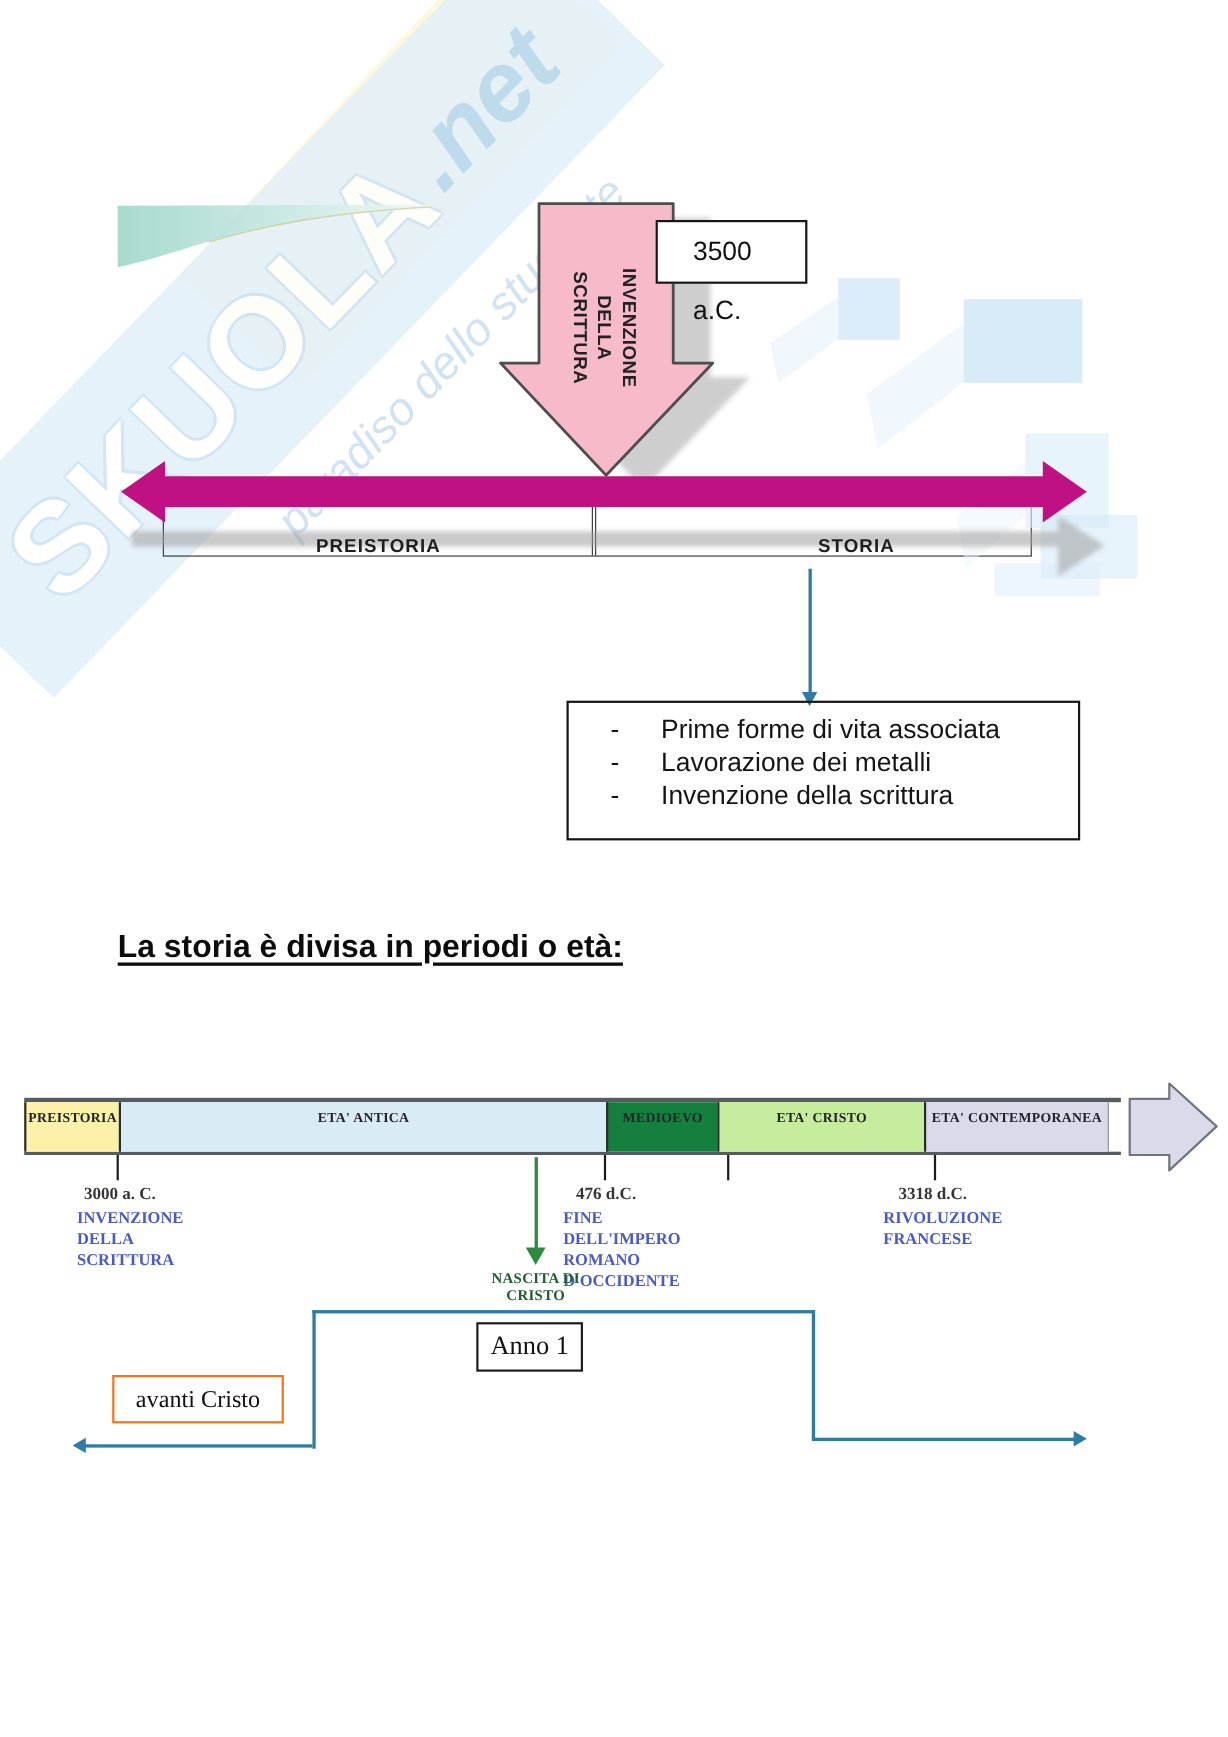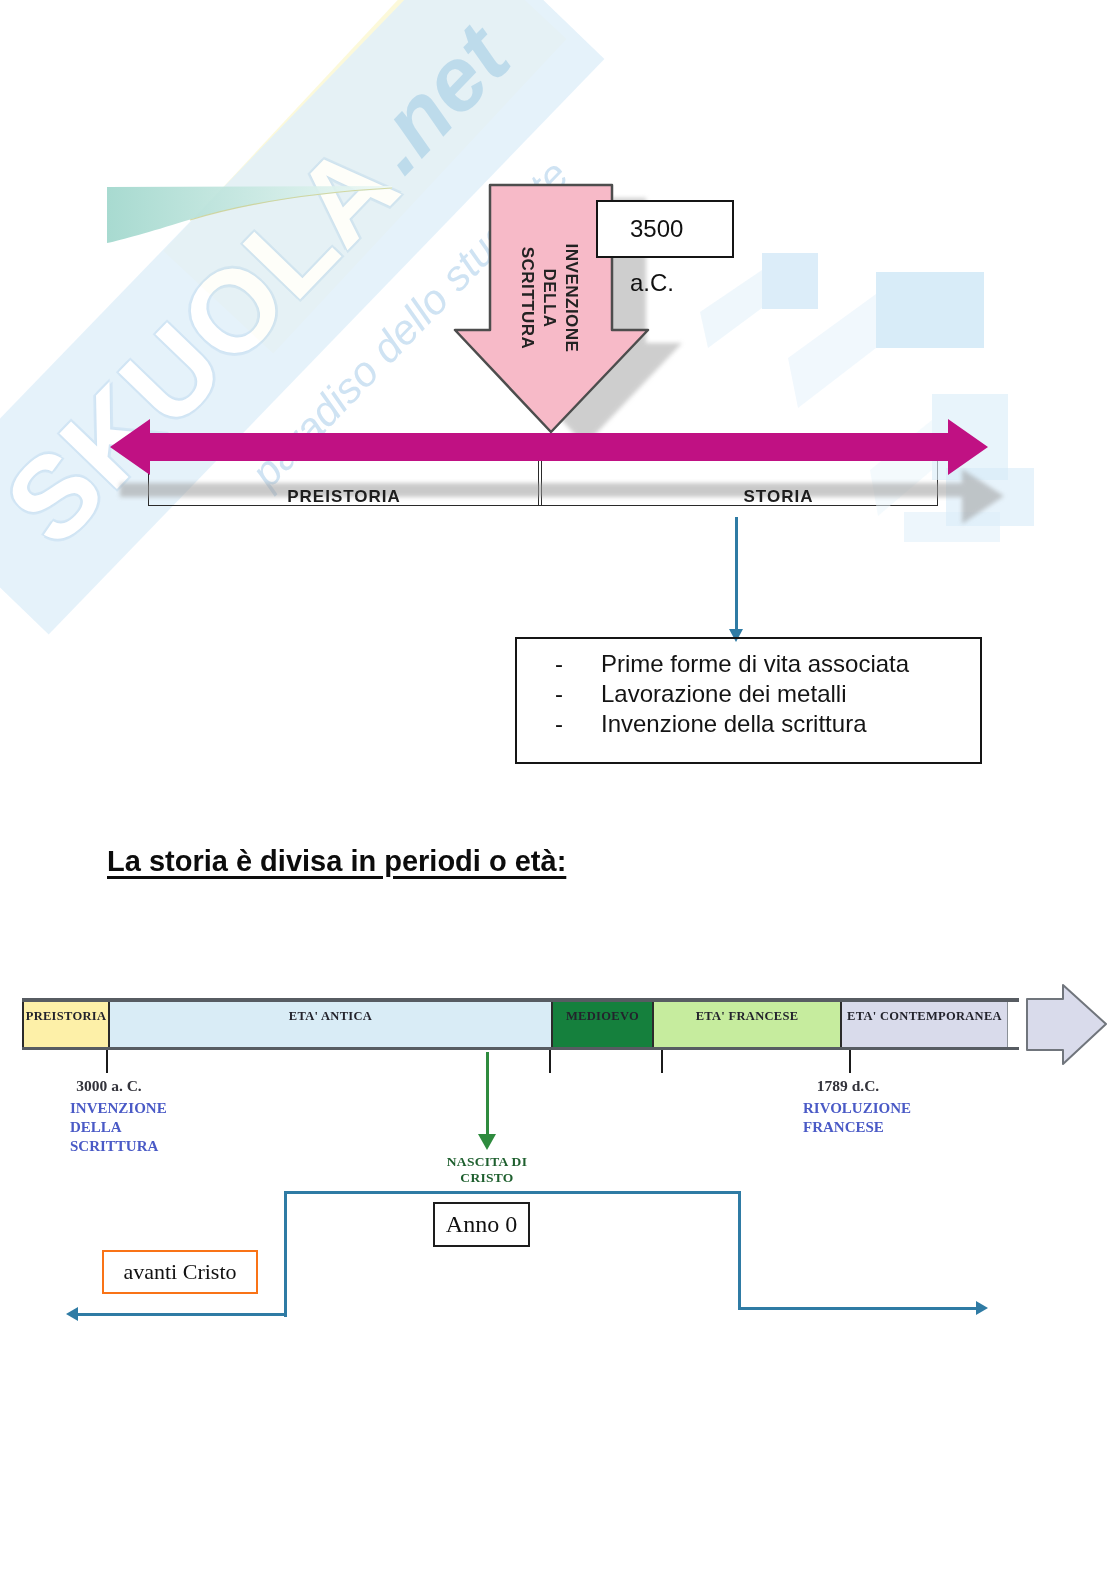--- a/index.html
+++ b/index.html
@@ -166,50 +166,57 @@
       <span>Invenzione della scrittura</span>
     </div>
   </div>
 
   <div class="abs z3 heading">La storia è divisa in periodi o età:</div>
 
   <div class="abs z3 era-bar">
     <div class="seg seg-1">PREISTORIA</div>
     <div class="seg seg-2">ETA' ANTICA</div>
     <div class="seg seg-3">MEDIOEVO</div>
-    <div class="seg seg-4">ETA' FRANCESE</div>
+    <div class="seg seg-4">ETA' CRISTO</div>
     <div class="seg seg-5">ETA' CONTEMPORANEA</div>
   </div>
 
   <div class="abs z3 tick t1"></div>
   <div class="abs z3 tick t2"></div>
   <div class="abs z3 tick t3"></div>
   <div class="abs z3 tick t4"></div>
 
   <div class="abs z3 event ev1">
     <div class="ev-date">3000 a. C.</div>
     <div class="ev-name pre">INVENZIONE
 DELLA
 SCRITTURA</div>
   </div>
+  <div class="abs z3 event ev2">
+    <div class="ev-date">476 d.C.</div>
+    <div class="ev-name pre">FINE
+DELL'IMPERO
+ROMANO
+D'OCCIDENTE</div>
+  </div>
   <div class="abs z3 event ev4">
-    <div class="ev-date">1789 d.C.</div>
+    <div class="ev-date">3318 d.C.</div>
     <div class="ev-name pre">RIVOLUZIONE
 FRANCESE</div>
   </div>
 
   <div class="abs z3 green-line"></div>
   <div class="abs z3 green-head"></div>
   <div class="abs z3 christ pre">NASCITA DI
 CRISTO</div>
 
   <div class="abs z3 bracket br-top"></div>
   <div class="abs z3 bracket br-left"></div>
   <div class="abs z3 bracket br-right"></div>
   <div class="abs z3 bracket br-bl"></div>
   <div class="abs z3 bracket br-br"></div>
   <div class="abs z3 arr-left"></div>
   <div class="abs z3 arr-right"></div>
 
-  <div class="abs z3 anno-box">Anno 0</div>
+  <div class="abs z3 anno-box">Anno 1</div>
   <div class="abs z3 avanti-box">avanti Cristo</div>
 
 </div>
 
 </body></html>

